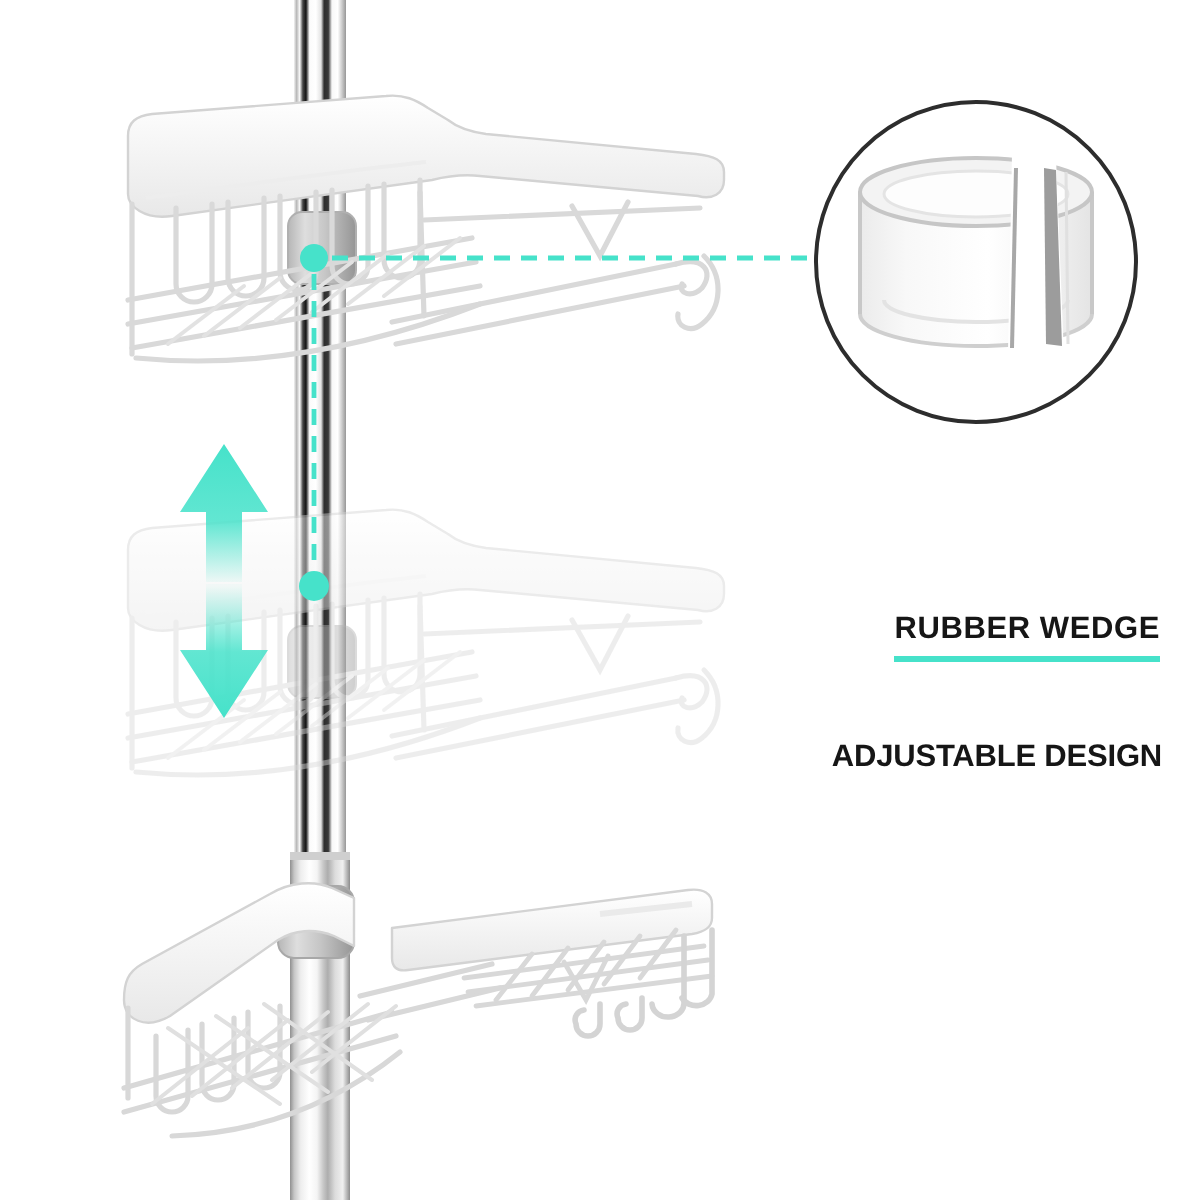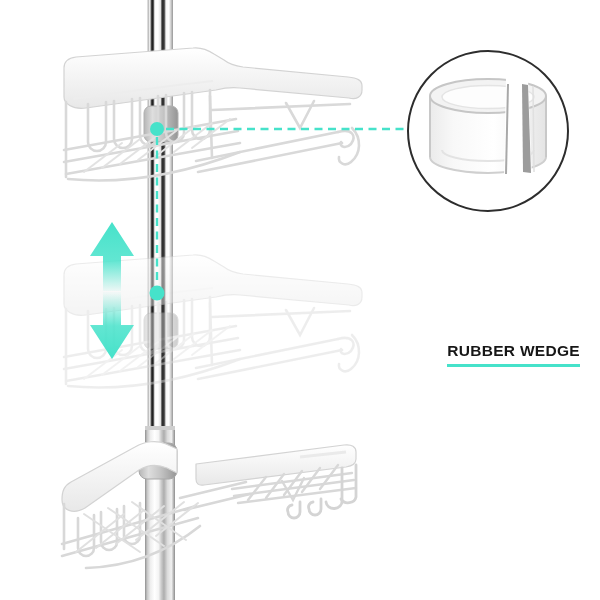--- a/index.html
+++ b/index.html
@@ -3,21 +3,21 @@
 <meta charset="utf-8">
 <style>
   :root { --accent:#46E2CA; --text:#161616; --bg:#ffffff; }
   * { margin:0; padding:0; box-sizing:border-box; }
   body { background:#fff; font-family:"Liberation Sans", sans-serif; }
   .stage { position:relative; width:600px; height:600px; background:var(--bg); overflow:hidden; }
   .stage svg { position:absolute; left:0; top:0; }
   .accent-stop { stop-color: var(--accent); }
   .teal-fill { fill: var(--accent); }
   .teal-stroke { stroke: var(--accent); }
-  .callout-label { position:absolute; text-align:right; font-weight:bold; color:var(--text);margin-top:36px; }
+  .callout-label { position:absolute; text-align:right; font-weight:bold; color:var(--text); }
   .rubber-label { top:306px; right:20px; font-size:15.5px; letter-spacing:0.3px; }
   .underline-accent { display:inline-block; padding-bottom:4px; border-bottom:3px solid var(--accent); }
   .adjust-label { top:369px; right:19px; font-size:15.5px; line-height:20px; letter-spacing:-0.1px; }
   .adjust-title { padding-bottom:1px; }
   .underline-accent.sub { padding-bottom:4px; }
 </style>
 </head>
 <body>
 
 <div class="stage">
@@ -198,15 +198,16 @@
       <path d="M533,86 L534,172" stroke="#e0e0e0" stroke-width="1.5" fill="none"></path>
     </g>
   </g>
 </svg>
 
 <div class="callout-label rubber-label">
   <span class="underline-accent">RUBBER WEDGE</span>
 </div>
 
 <div class="callout-label adjust-label">
+  <div class="adjust-title">ADJUSTABLE DESIGN</div>
 </div>
 
 </div>
 
 </body></html>

